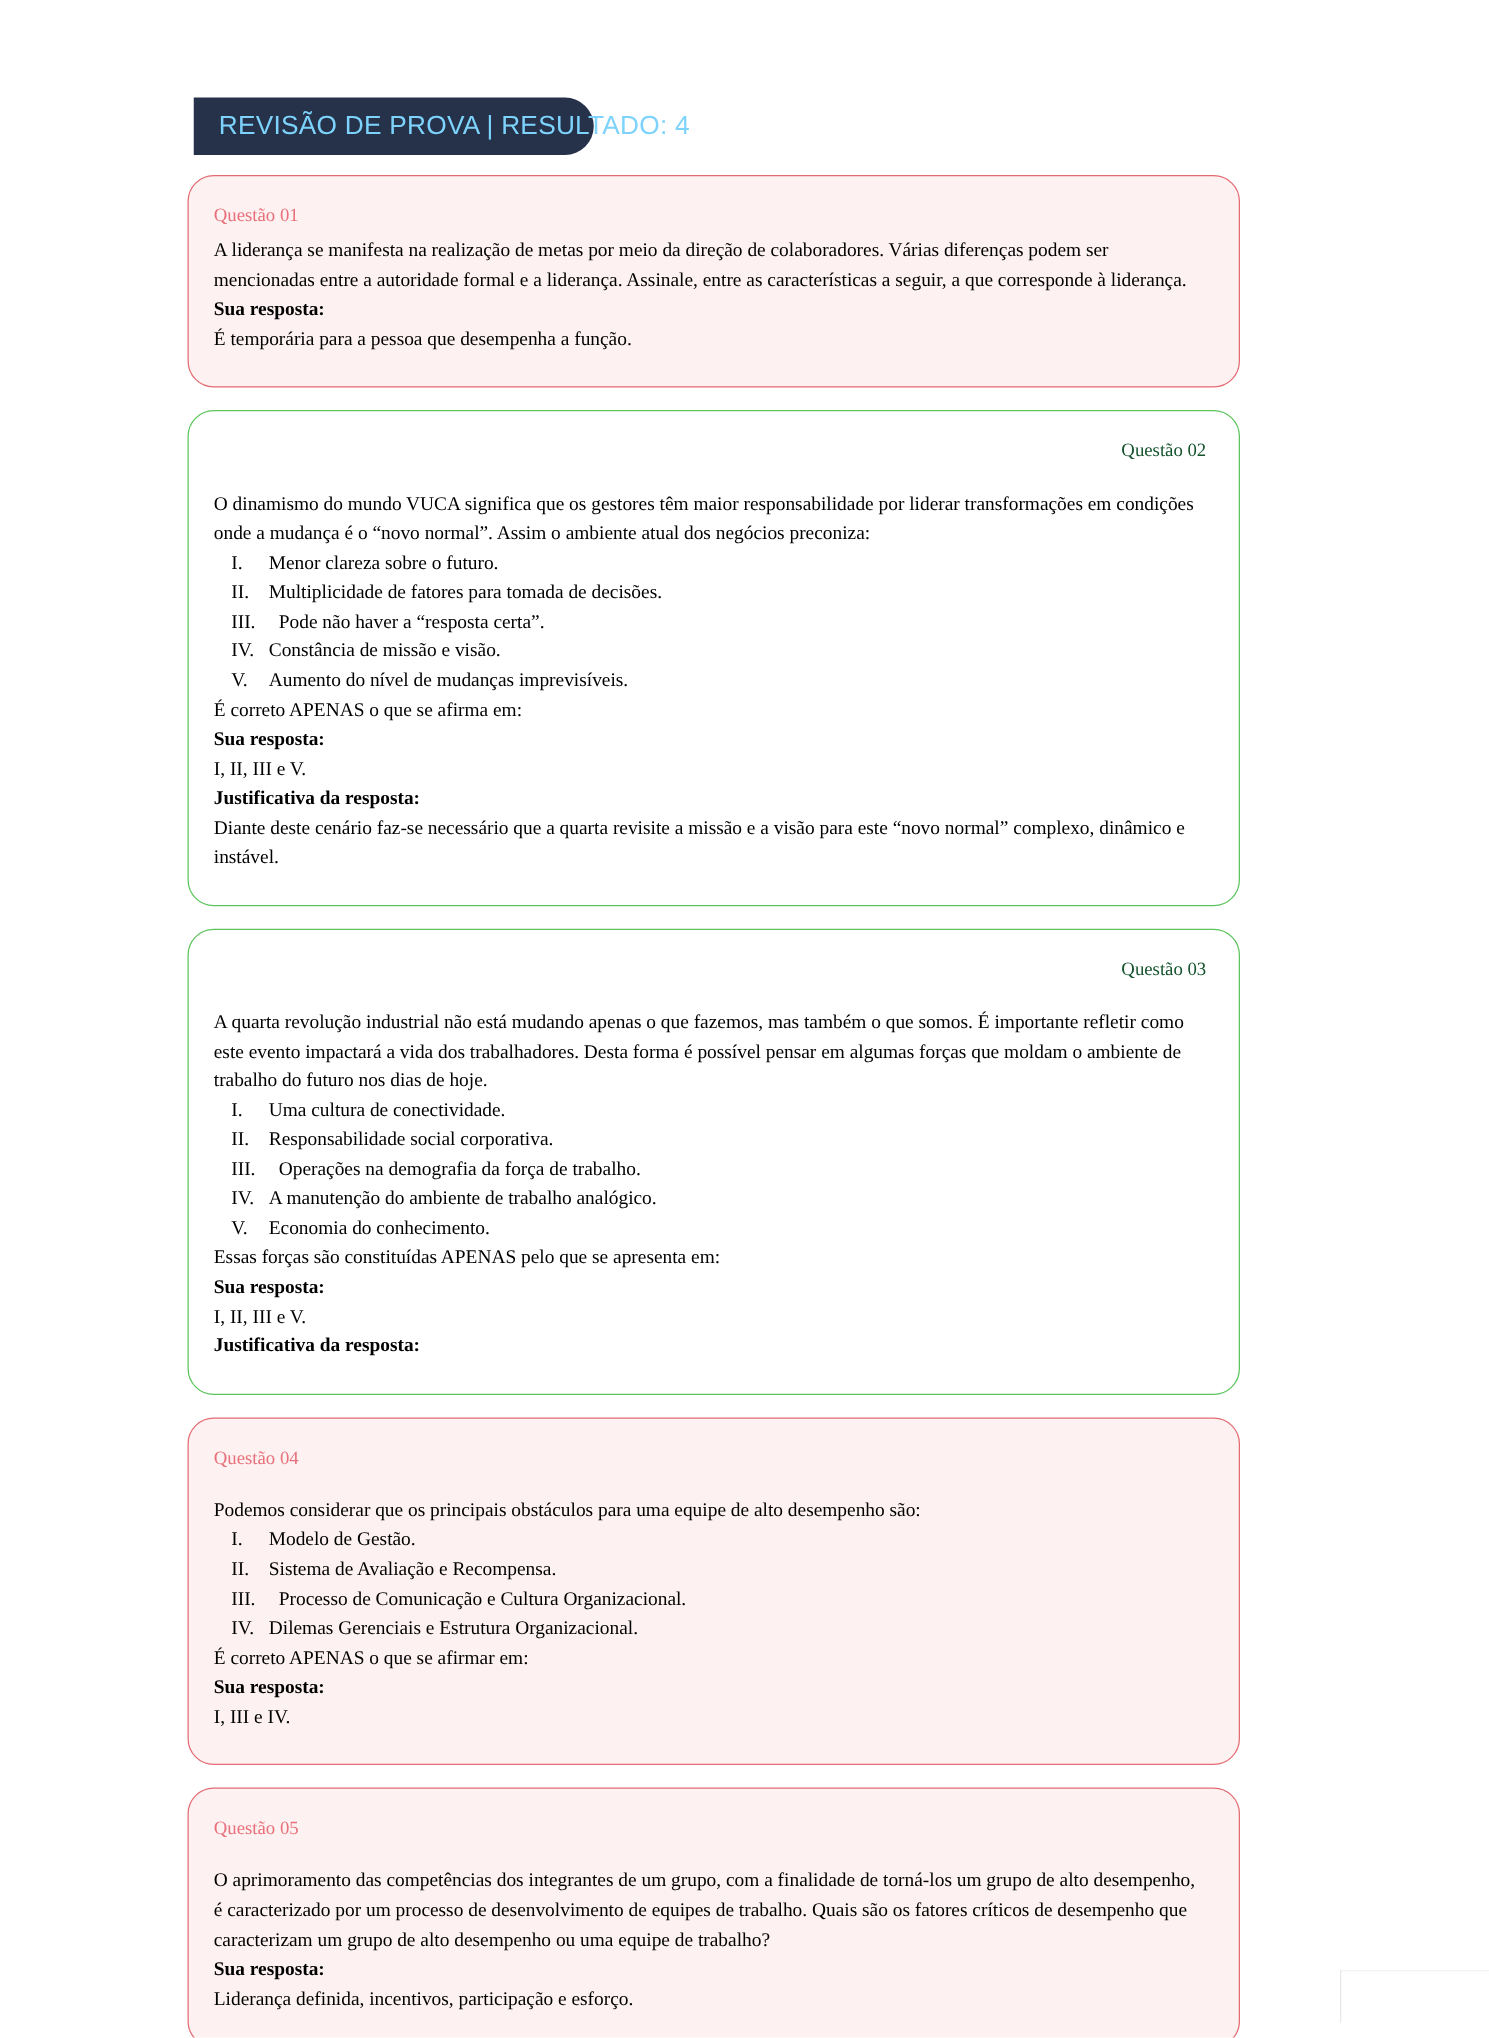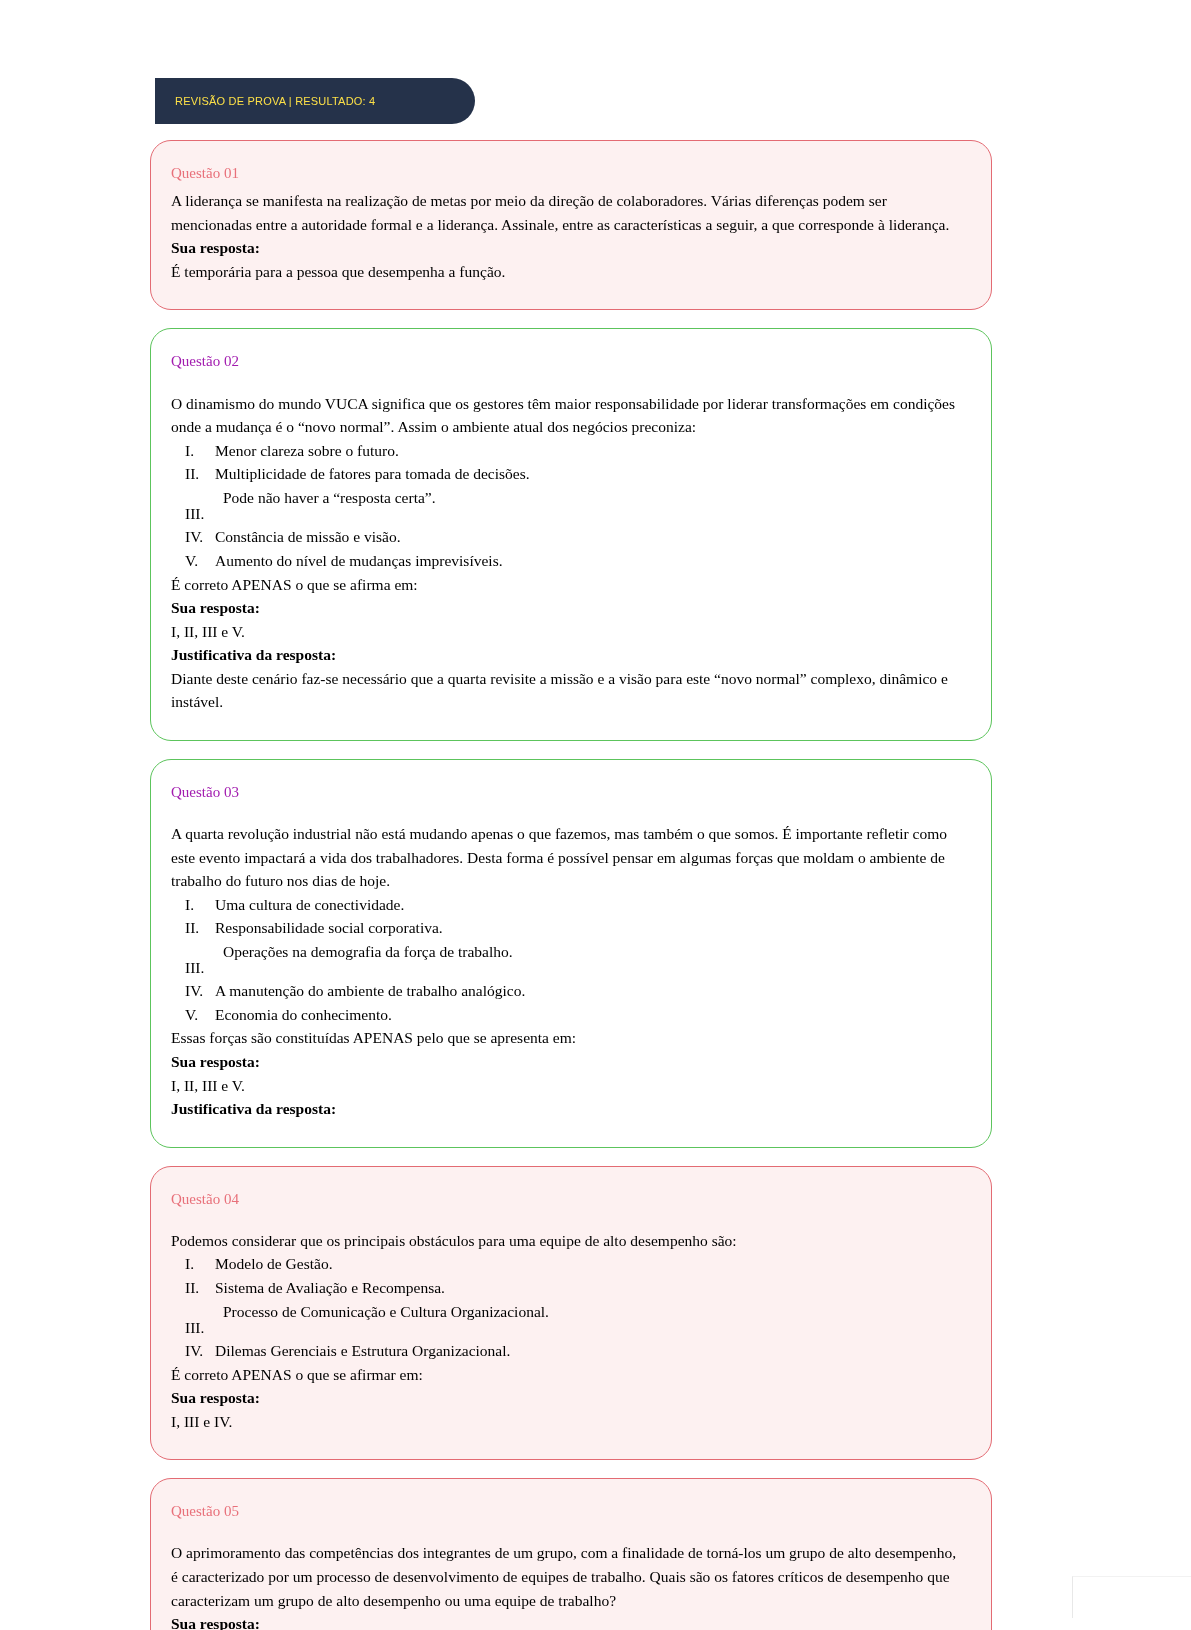--- a/index.html
+++ b/index.html
@@ -24,23 +24,23 @@
     left: 155px;
     top: 78px;
     width: 320px;
     height: 46px;
     background: #25324a;
     border-radius: 0 28px 28px 0;
     display: flex;
     align-items: center;
   }
   .header-title {
-    color: #fde047;
+    color: #7dd3fc;
     font-family: "Liberation Sans", "DejaVu Sans", sans-serif;
-    font-size: 11px;
+    font-size: 21px;
     letter-spacing: .2px;
     padding-left: 20px;
     white-space: nowrap;
   }
 
   
   .scroll-area {
     position: absolute;
     left: 0;
     top: 140px;
@@ -70,21 +70,21 @@
     border-color: #5cc45c;
     background: #ffffff;
   }
 
   .q-number {
     font-size: 15px;
     color: #e8707a;
     margin: 0 0 6px 0;
     line-height: 1.35;
   }
-  .q-card.correct .q-number { color: #a21caf; }
+  .q-card.correct .q-number { color: #14532d; text-align: right; }
 
   .q-gap { height: 14px; }
 
   .q-text {
     font-size: 15.5px;
     line-height: 1.52;
     margin: 0;
     text-align: left;
   }
 
@@ -97,21 +97,21 @@
     font-size: 15.5px;
     line-height: 1.52;
     display: flex;
     padding-left: 14px;
   }
   .q-list .rn {
     display: inline-block;
     min-width: 30px;
     flex: 0 0 auto;
   }
-  .q-list .rn.wide { min-width: 38px; margin-top: 16px; }
+  .q-list .rn.wide { min-width: 38px; }
 
   .q-label {
     font-size: 15.5px;
     line-height: 1.52;
     font-weight: bold;
     margin: 0;
   }
 
   
   .scrollbar-track {

